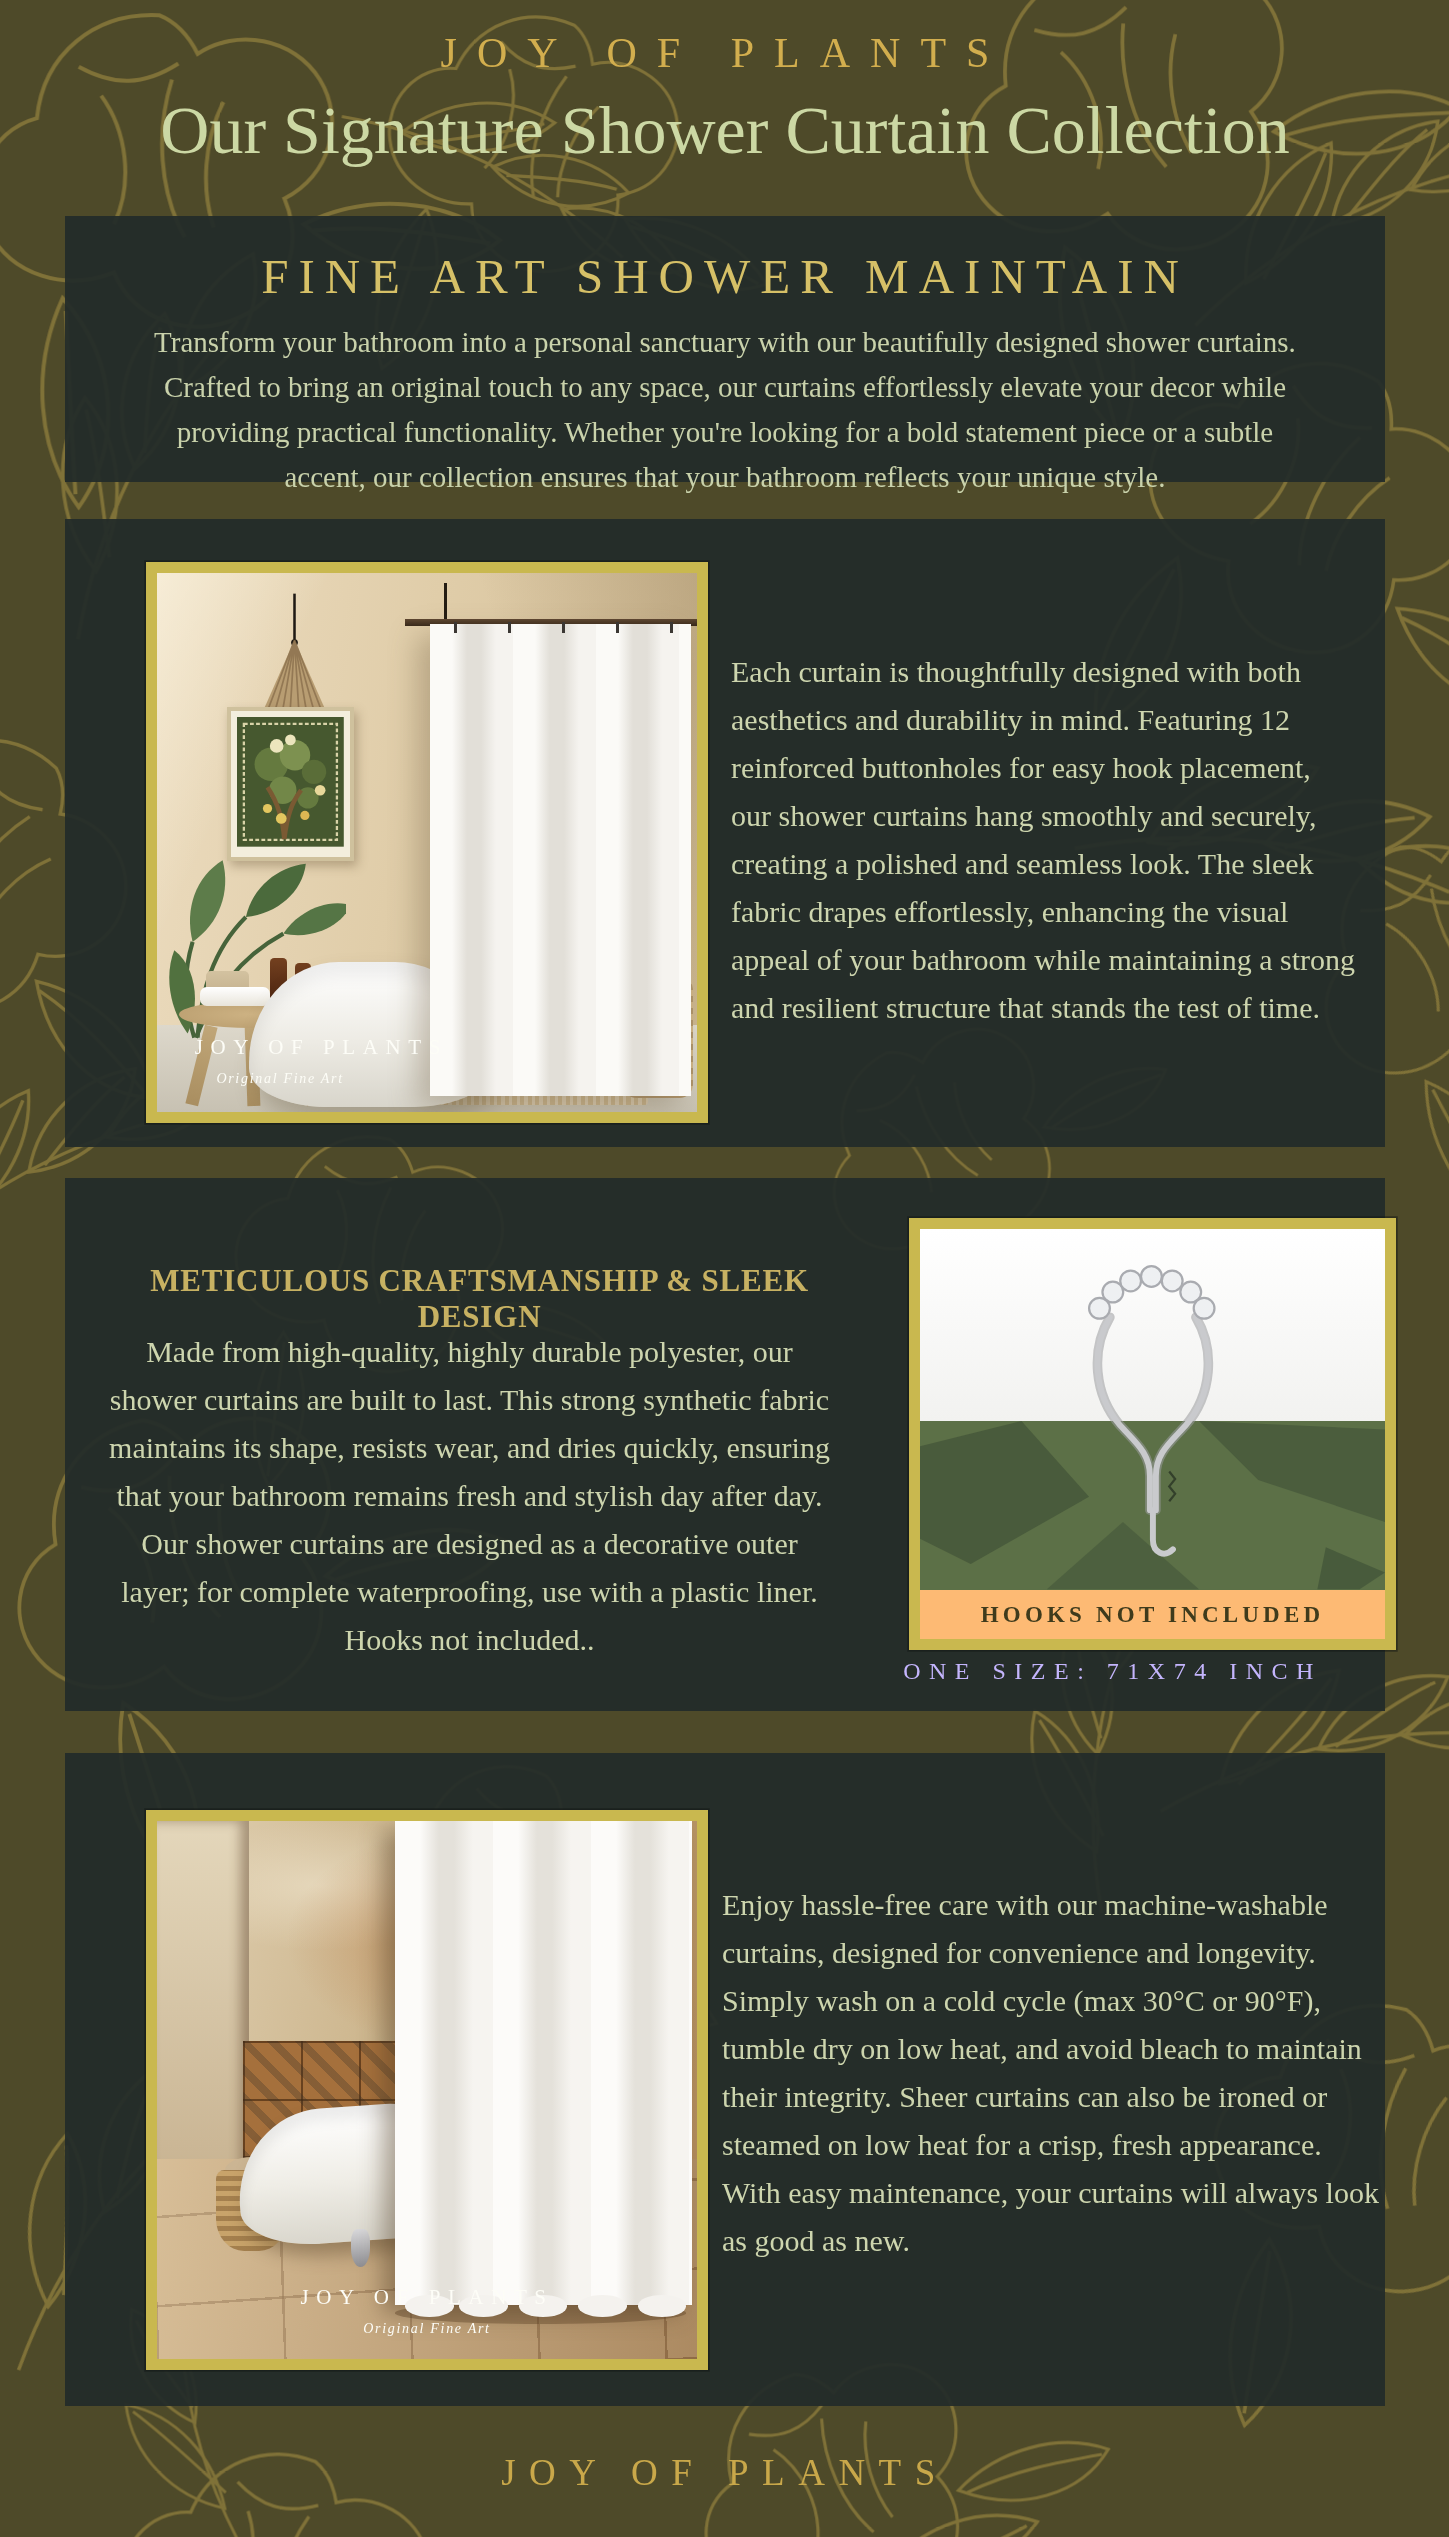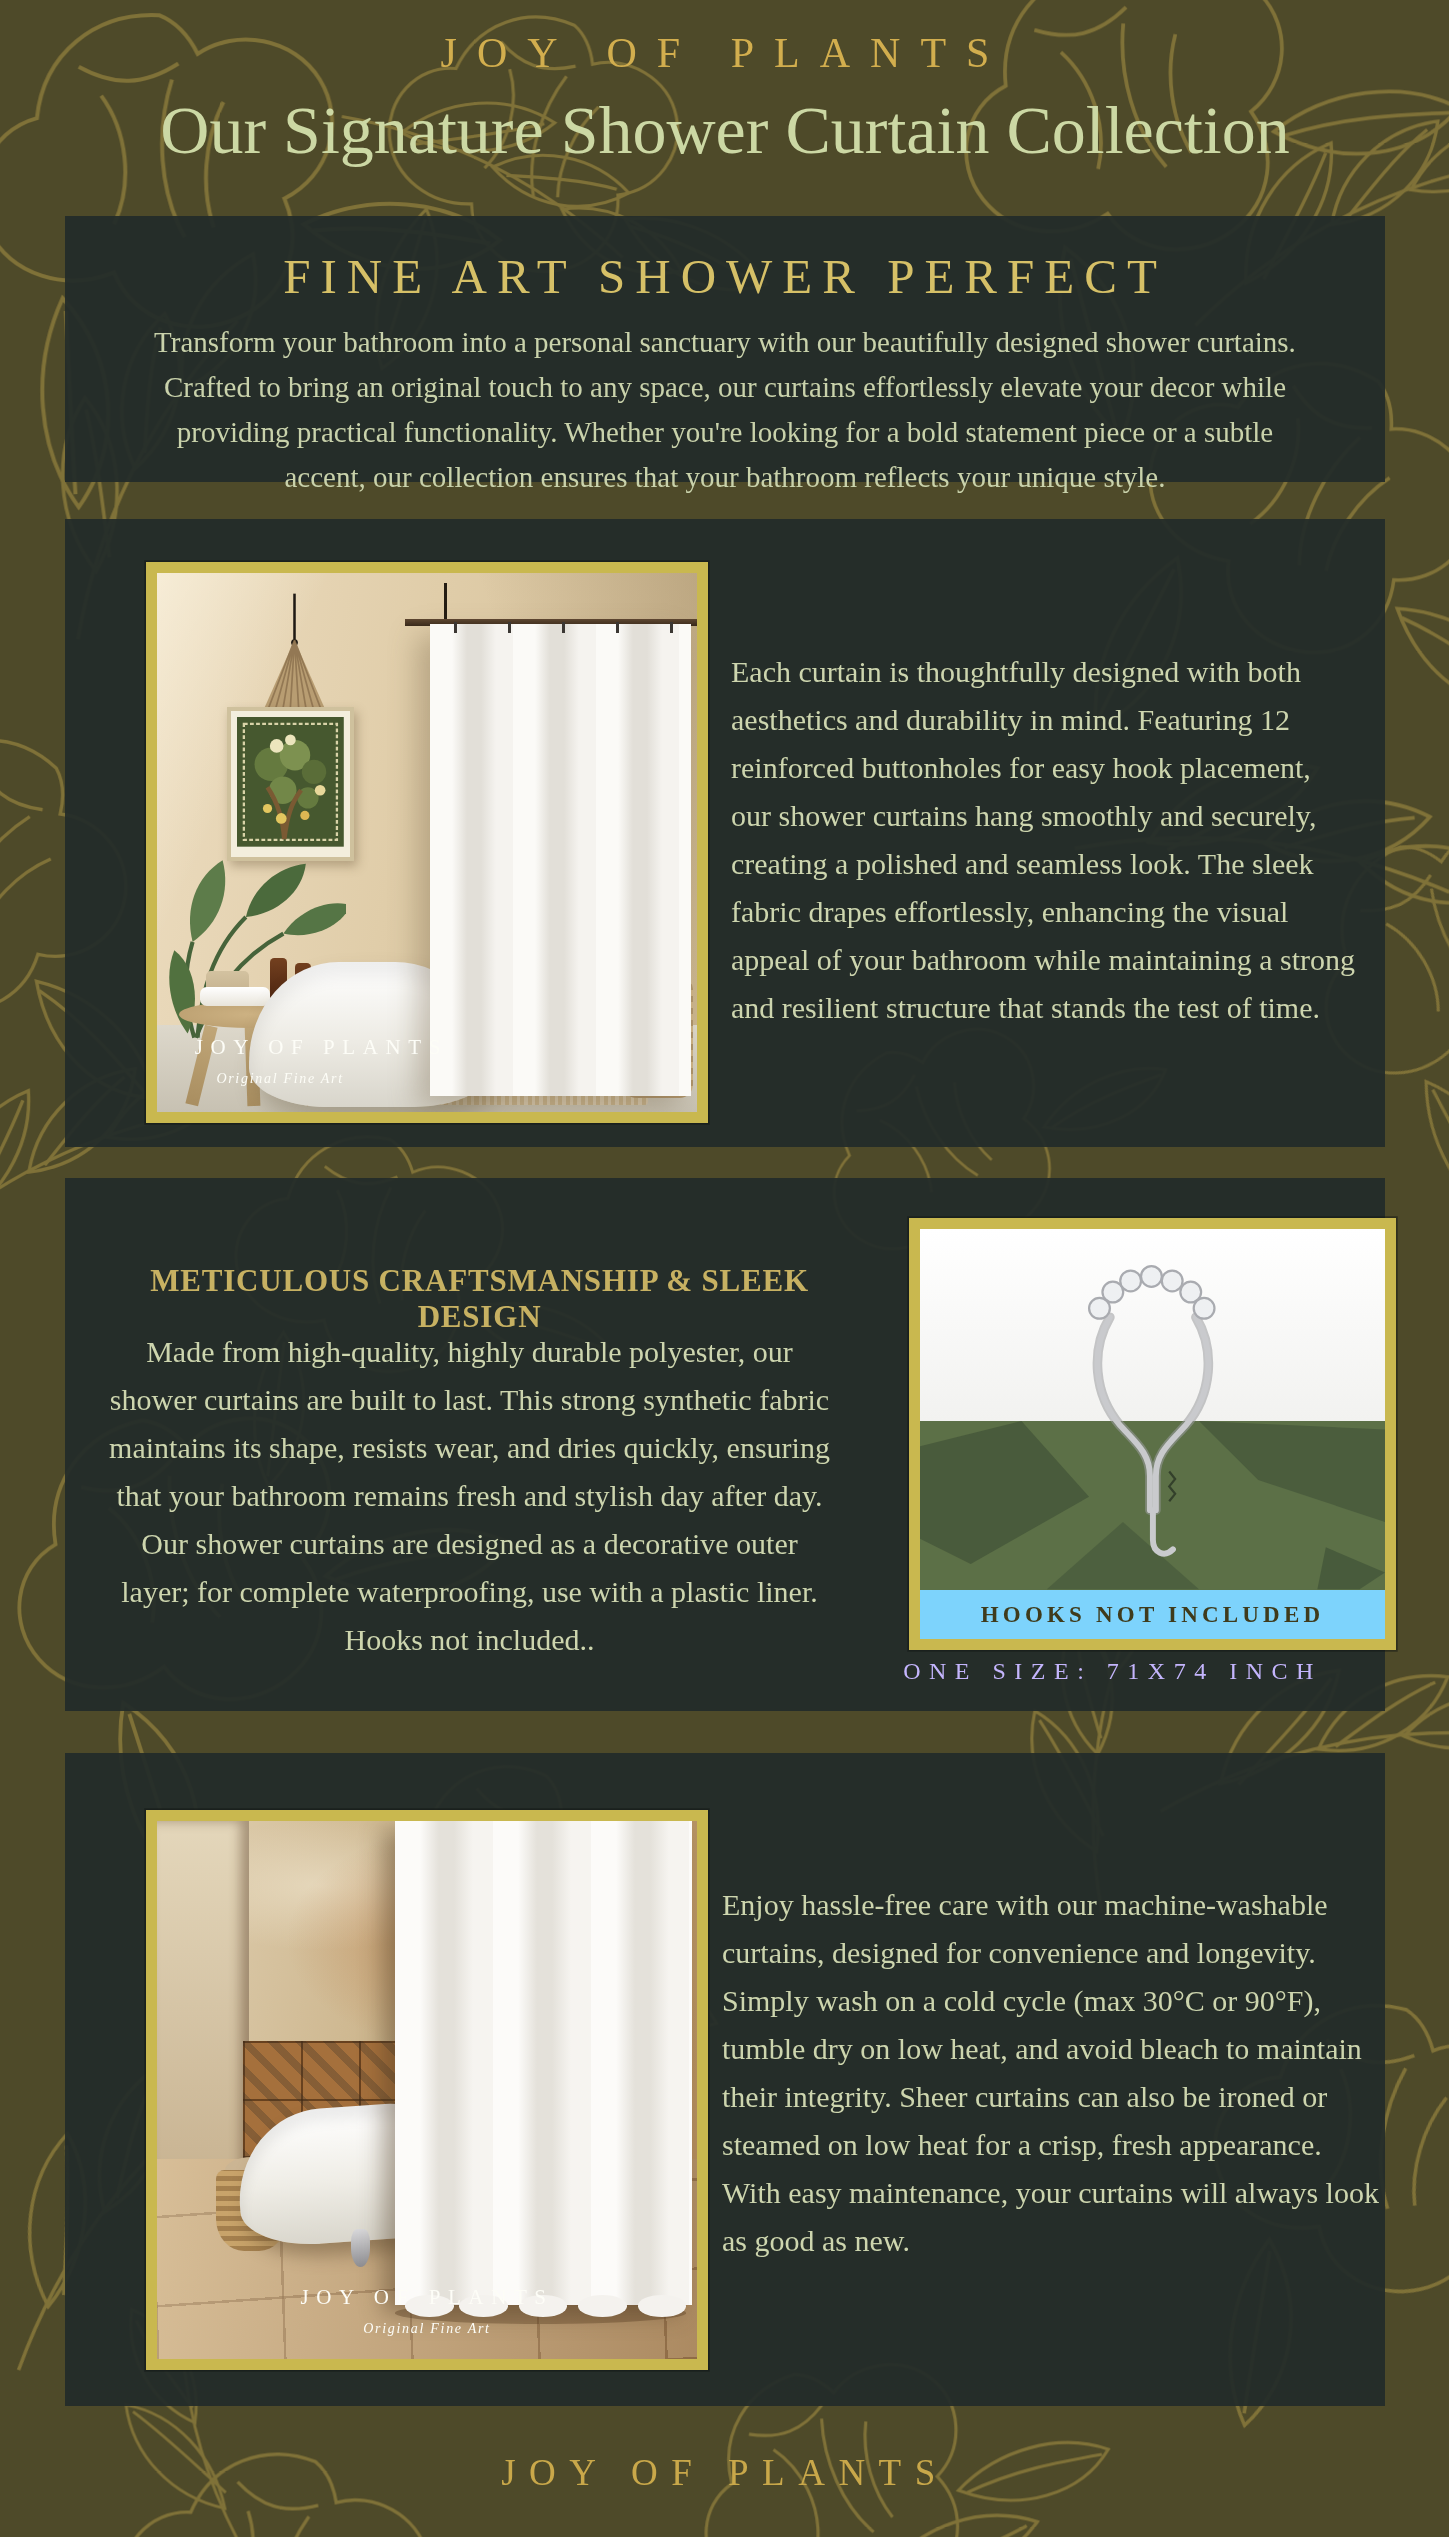--- a/index.html
+++ b/index.html
@@ -89,21 +89,21 @@
   .wm-brand{font-size:21px;letter-spacing:7.6px;}
   .wm-sub{font-style:italic;font-size:14px;letter-spacing:1.7px;}
   #photo1 .wm-brand{left:7%;bottom:9.5%;}
   #photo1 .wm-sub{left:11%;bottom:4.5%;}
   #photo3 .wm-brand{left:0;right:0;bottom:9%;text-align:center;}
   #photo3 .wm-sub{left:0;right:0;bottom:4%;text-align:center;}
 
   
   .p2-white{left:0;right:0;top:0;height:47%;background:linear-gradient(#ffffff,#f2f2f0);}
   .p2-fabric{left:0;right:0;top:47%;bottom:49px;background:#5c7047;overflow:hidden;}
-  .p2-caption{left:0;right:0;bottom:0;height:49px;background:#7dd3fc;
+  .p2-caption{left:0;right:0;bottom:0;height:49px;background:#fdba74;
           text-align:center;line-height:49px;font-size:23px;font-weight:700;
           letter-spacing:4.2px;color:#3f3b1c;}
   .p2-hook{left:24%;top:5%;width:52%;height:76%;}
 
   
   .p3-wall{inset:0;background-color:#c7ab82;
      background-image:radial-gradient(closest-side at 62% 22%,rgba(183,116,60,.6),rgba(183,116,60,0)),
        radial-gradient(closest-side at 30% 12%,rgba(238,227,203,.65),rgba(238,227,203,0)),
        radial-gradient(closest-side at 86% 40%,rgba(146,94,50,.5),rgba(146,94,50,0)),
        linear-gradient(105deg,#e0d0b2 0%,#cdb68e 40%,#bb9a6b 70%,#ad8656 100%);}
@@ -186,21 +186,21 @@
       <use href="#peony" transform="translate(760,2840) scale(1.5) rotate(-20)"></use>
       <use href="#leafspray" transform="translate(1240,2850) scale(1.6) rotate(55)"></use>
       <use href="#leafspray" transform="translate(40,2880) scale(1.4) rotate(-60)"></use>
     </g>
   </svg>
 
   <div class="h-brand">JOY OF PLANTS</div>
   <div class="h-tagline">Our Signature Shower Curtain Collection</div>
 
   <section class="panel" id="intro-panel">
-    <h1 class="intro-heading">FINE ART SHOWER PERFECT</h1>
+    <h1 class="intro-heading">FINE ART SHOWER MAINTAIN</h1>
     <p class="intro-body">Transform your bathroom into a personal sanctuary with our beautifully designed shower curtains. Crafted to bring an original touch to any space, our curtains effortlessly elevate your decor while providing practical functionality. Whether you're looking for a bold statement piece or a subtle accent, our collection ensures that your bathroom reflects your unique style.</p>
   </section>
 
   <section class="panel" id="card1">
     <figure class="photo" id="photo1">
       <div class="layer p1-wall"></div>
       <div class="layer p1-light"></div>
       <div class="layer p1-floor"></div>
       <div class="layer p1-rug"></div>
       <div class="layer p1-rodmounts"></div>

